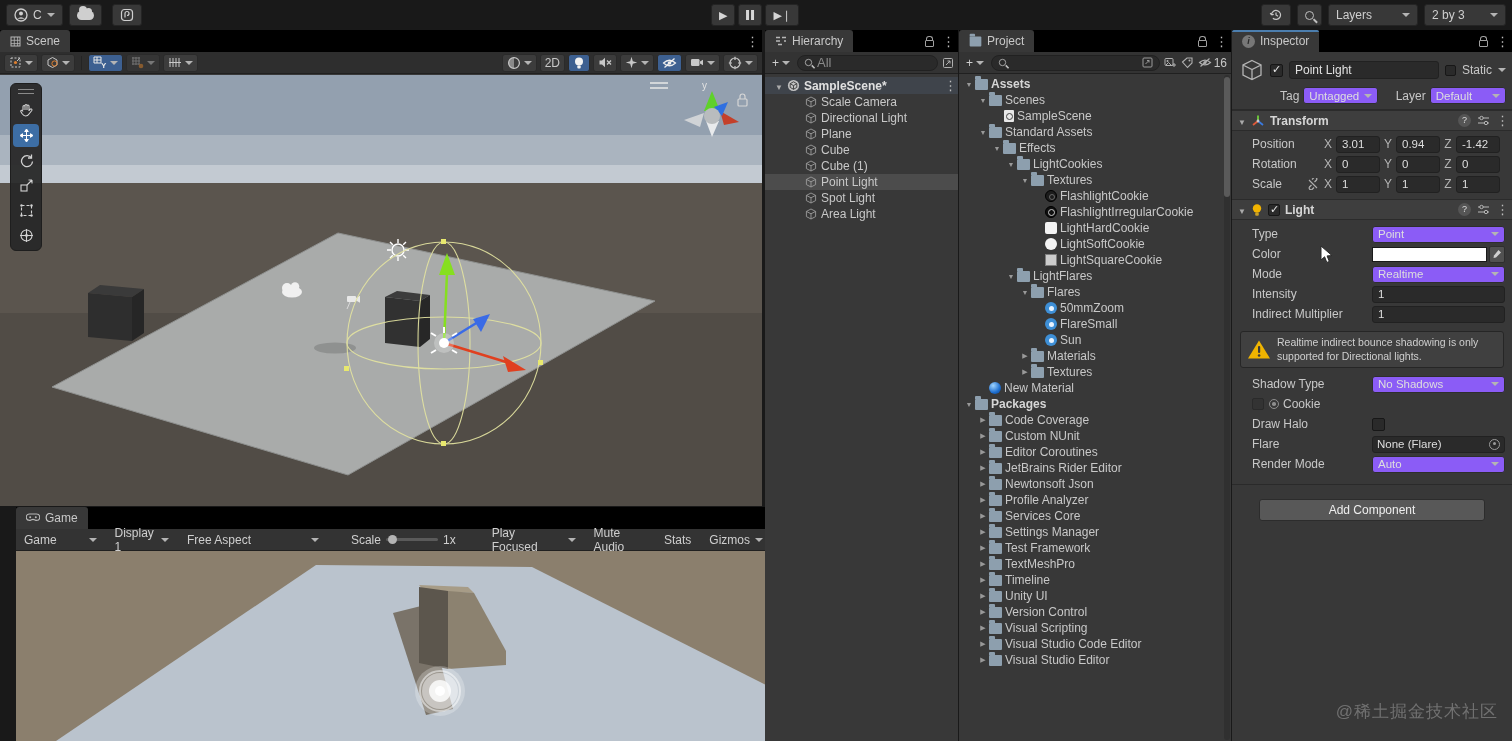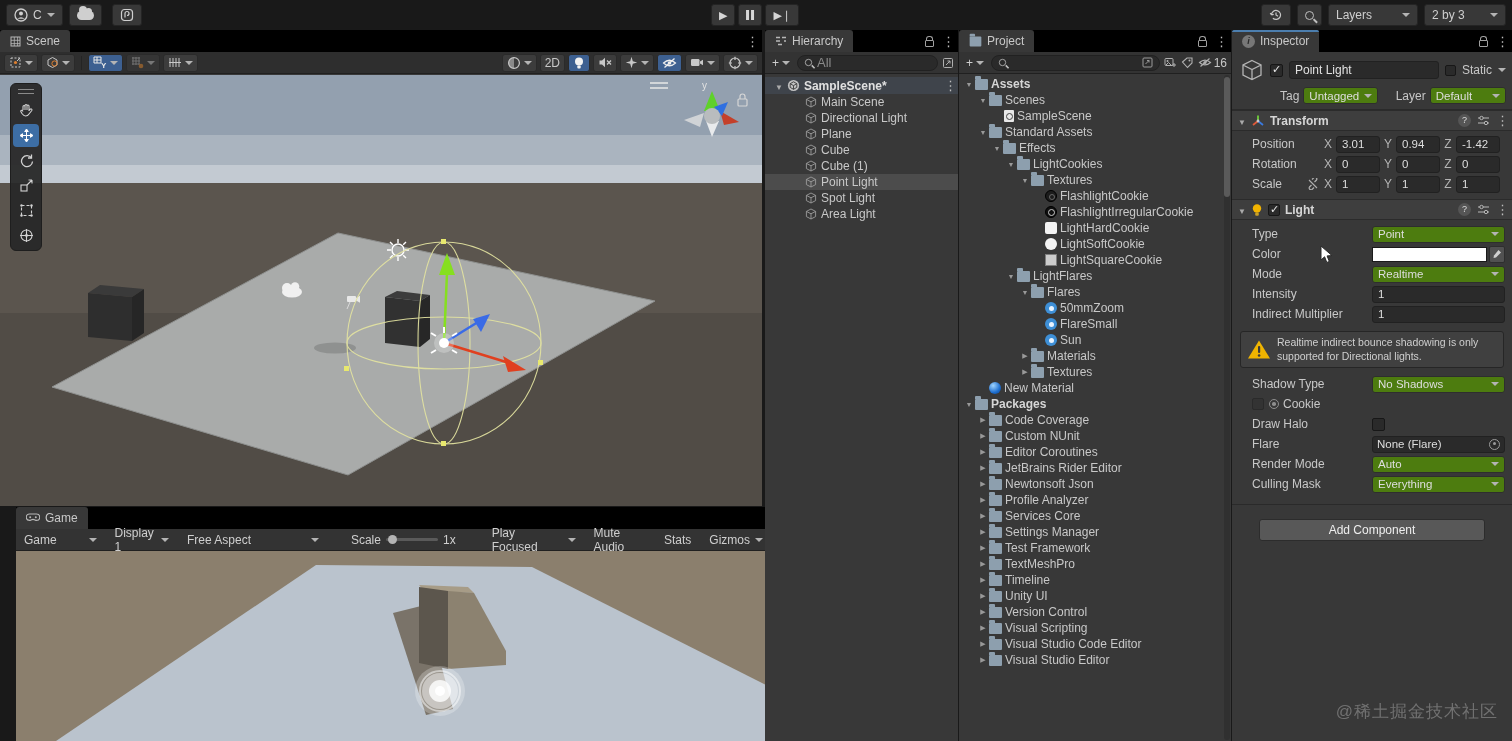--- a/index.html
+++ b/index.html
@@ -96,21 +96,21 @@
   #proj-scroll{position:absolute;right:1px;top:45px;width:6px;height:665px;background:#303030;border-radius:3px;}
   #proj-scroll .thumb{position:absolute;top:2px;left:0;width:6px;height:120px;background:#5a5a5a;border-radius:3px;}
 
   
   #insp-panel{left:1232px;top:30px;width:280px;height:711px;}
   #insp-body{position:absolute;top:22px;left:0;width:100%;bottom:0;overflow:hidden;}
   .insp-head{padding:6px 6px 5px 8px;border-bottom:1px solid #2a2a2a;}
   .ih-row1{display:flex;align-items:center;gap:6px;}
   .name-field{flex:1;height:18px;background:#2a2a2a;border:1px solid #212121;border-radius:3px;color:#e0e0e0;padding:0 5px;font-size:12px;min-width:0;}
   .ih-row2{display:flex;align-items:center;gap:4px;margin-top:5px;padding-left:40px;}
-  .dd{background:#4d7c0f;border:1px solid #2e2e2e;border-radius:3px;height:17px;display:flex;align-items:center;gap:4px;padding:0 5px;color:#dedede;font-size:11.5px;}
+  .dd{background:#8b5cf6;border:1px solid #2e2e2e;border-radius:3px;height:17px;display:flex;align-items:center;gap:4px;padding:0 5px;color:#dedede;font-size:11.5px;}
   .dd .dd-arrow{margin-left:auto;}
   .comp-head{height:21px;background:#3e3e3e;border-top:1px solid #2b2b2b;border-bottom:1px solid #2b2b2b;display:flex;align-items:center;gap:5px;padding:0 6px;}
   .comp-title{font-weight:bold;color:#d6d6d6;}
   .comp-head .rt{margin-left:auto;display:flex;gap:6px;align-items:center;}
   .irow{display:flex;align-items:center;height:20px;padding:0 7px 0 20px;}
   .irow .lbl{flex:1;color:#c8c8c8;}
   .irow .val{width:133px;flex:none;display:flex;align-items:center;gap:2px;}
   .nf{background:#2a2a2a;border:1px solid #212121;border-radius:3px;height:17px;color:#dedede;padding:0 5px;font-size:11.5px;width:100%;outline:none;}
   .nf.focus{border:1px solid #3e7de0;}
   .axis{width:12px;text-align:center;color:#b4b4b4;flex:none;}
@@ -526,21 +526,21 @@
         </svg>
       <span style="font-weight:bold;color:#e0e0e0;">SampleScene*</span>
       <span class="kebab" style="margin-left:auto;"></span>
     </div>
     <div id="hier-list">
 
     <div class="h-row">
           <svg width="12" height="12" viewBox="0 0 12 12">
             <path d="M6 1 L10.6 3.4 V8.6 L6 11 L1.4 8.6 V3.4 Z M1.4 3.4 L6 5.8 L10.6 3.4 M6 5.8 V11" fill="none" stroke="#9c9c9c" stroke-width=".9"></path>
           </svg>
-          <span class="h-label">Main Scene</span>
+          <span class="h-label">Scale Camera</span>
         </div>
         <div class="h-row">
           <svg width="12" height="12" viewBox="0 0 12 12">
             <path d="M6 1 L10.6 3.4 V8.6 L6 11 L1.4 8.6 V3.4 Z M1.4 3.4 L6 5.8 L10.6 3.4 M6 5.8 V11" fill="none" stroke="#9c9c9c" stroke-width=".9"></path>
           </svg>
           <span class="h-label">Directional Light</span>
         </div>
         <div class="h-row">
           <svg width="12" height="12" viewBox="0 0 12 12">
             <path d="M6 1 L10.6 3.4 V8.6 L6 11 L1.4 8.6 V3.4 Z M1.4 3.4 L6 5.8 L10.6 3.4 M6 5.8 V11" fill="none" stroke="#9c9c9c" stroke-width=".9"></path>
@@ -1016,29 +1016,20 @@
         </div>
         <div class="irow">
           <span class="lbl">Render Mode</span>
           <div class="val">
               <div class="dd" style="width:100%;">
                 <span>Auto</span>
                 <span class="dd-arrow"></span>
               </div>
             </div>
         </div>
-        <div class="irow">
-          <span class="lbl">Culling Mask</span>
-          <div class="val">
-              <div class="dd" style="width:100%;">
-                <span>Everything</span>
-                <span class="dd-arrow"></span>
-              </div>
-            </div>
-        </div>
       </div>
 
       <div class="addcomp-wrap">
         <div class="addcomp">Add Component</div>
       </div>
 
       <div id="watermark">@稀土掘金技术社区</div>
     </div>
   </div>
 

